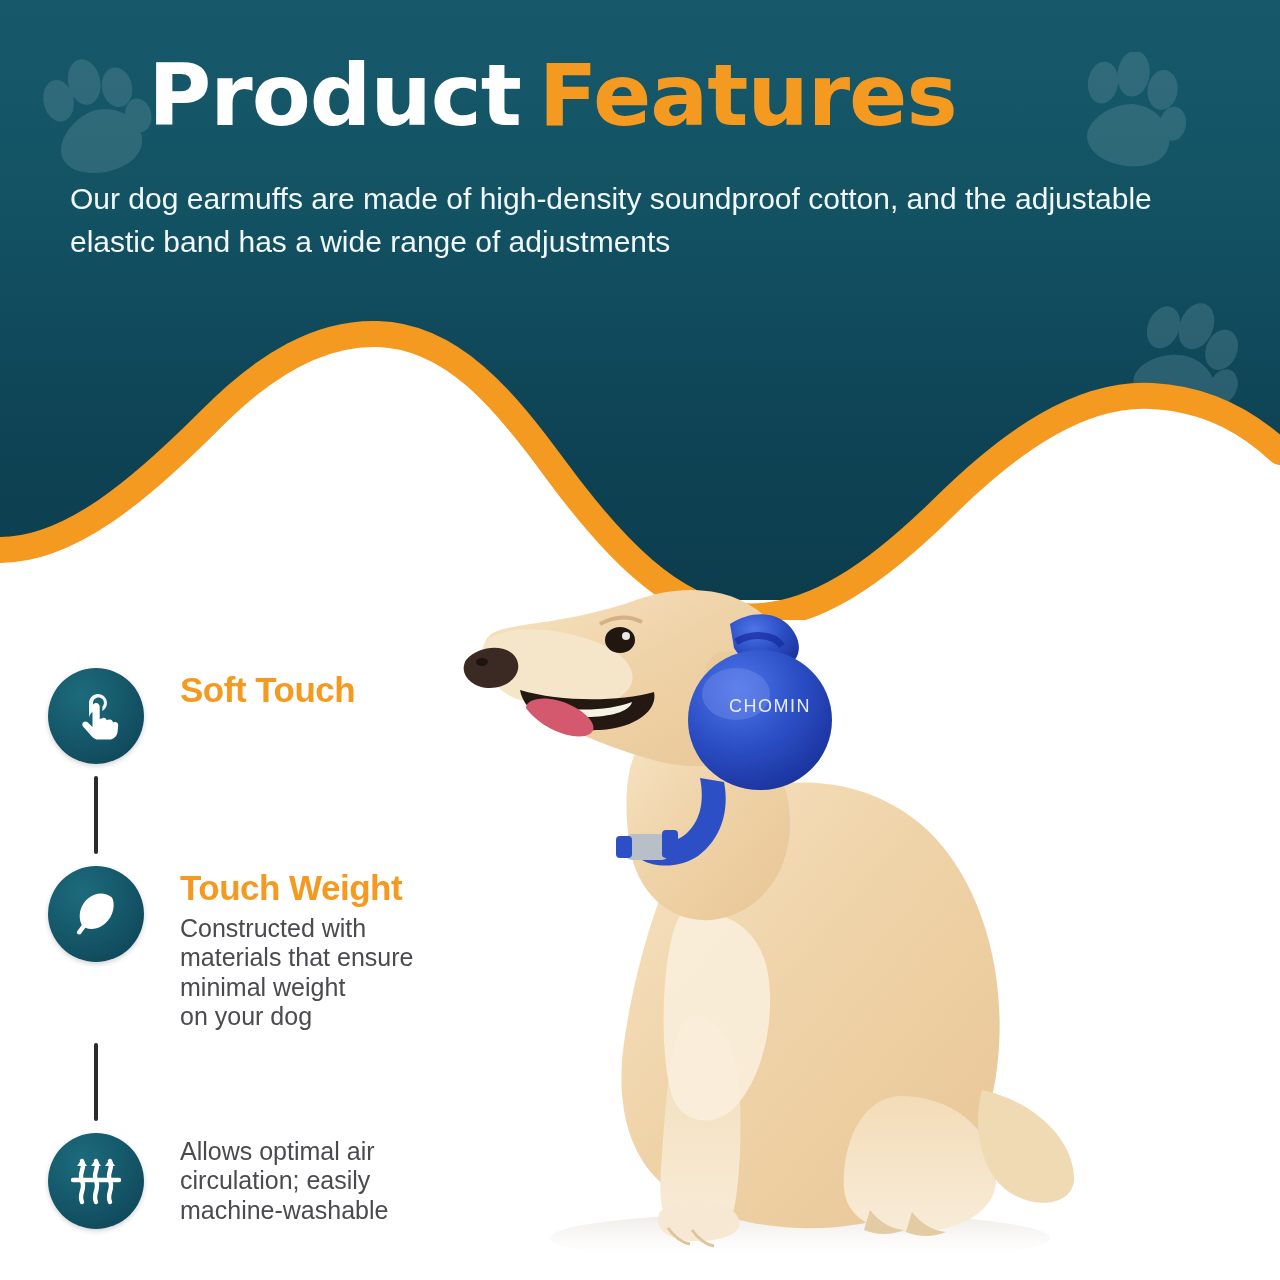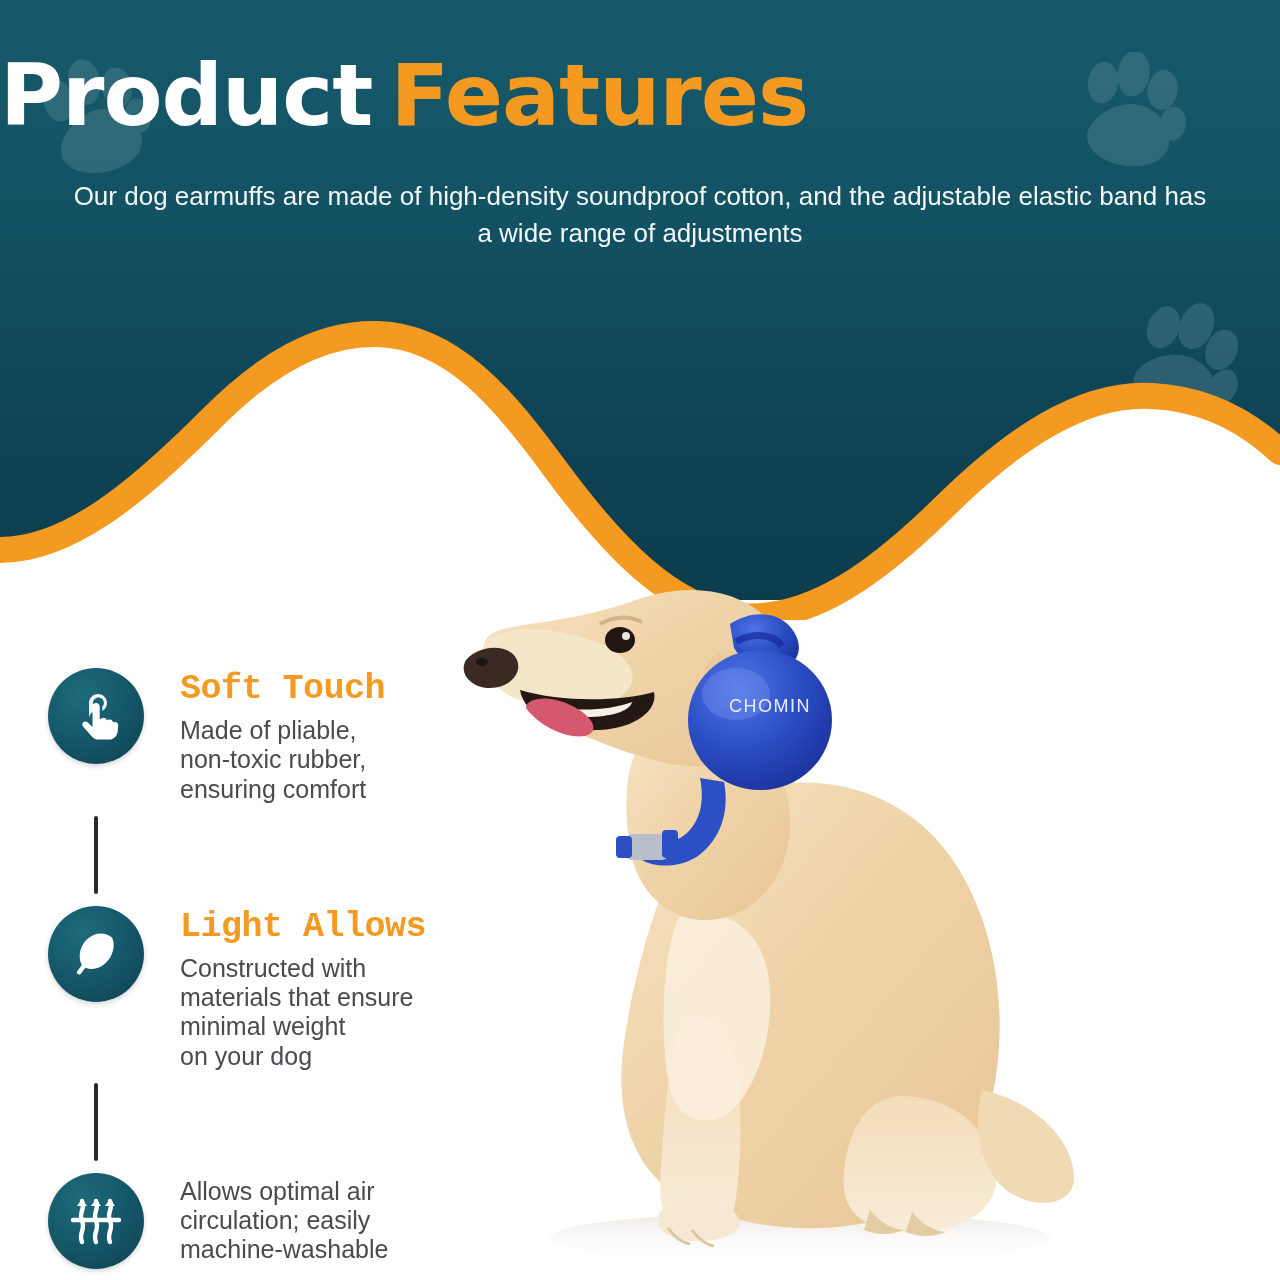--- a/index.html
+++ b/index.html
@@ -19,51 +19,51 @@
   
   .paw{position:absolute;opacity:.30;}
   .paw svg{display:block;}
 
   
   .wave{position:absolute;left:0;top:300px;width:1280px;height:320px;}
   .wave svg{display:block;width:1280px;height:320px;}
 
   
   .title{
-    position:absolute;left:0;top:52px;width:1105px;
+    position:absolute;left:0;top:52px;width:1105px;text-align:center;
     font-family:"DejaVu Sans", sans-serif;
     font-size:86px;font-weight:bold;line-height:1;letter-spacing:-1px;
     white-space:nowrap;
   }
   .title .w1{color:#ffffff;}
   .title .w2{color:#f59a20;margin-left:18px;}
   .subtitle{
     position:absolute;left:50%;transform:translateX(-50%);top:178px;
-    width:1140px;text-align:center;color:#f2f7f8;
-    font-size:26px;line-height:1.42;font-weight:300;
+    width:1140px;color:#f2f7f8;
+    font-size:30px;line-height:1.42;font-weight:300;
     font-family:"Liberation Sans", sans-serif;
   }
 
   
   .dog-wrap{position:absolute;left:430px;top:496px;width:760px;height:800px;}
   .dog-wrap svg{display:block;width:100%;height:100%;}
 
   
   .features{position:absolute;left:48px;top:668px;width:470px;}
   .feature{position:relative;display:flex;align-items:flex-start;}
   .feat-icon{
     flex:0 0 auto;width:96px;height:96px;border-radius:50%;
     background:radial-gradient(circle at 35% 28%,#1d6b7c 0%,#15596b 45%,#0d4052 100%);
     display:flex;align-items:center;justify-content:center;
     box-shadow:0 2px 5px rgba(0,0,0,.18);
   }
   .feat-icon svg{display:block;}
   .feat-body{padding-left:36px;padding-top:4px;}
   .feat-title{
-    font-family:Liberation Mono, monospace;
+    font-family:Liberation Sans, sans-serif;
     font-size:35px;font-weight:bold;color:#f59a20;line-height:1;
     margin:0 0 9px 0;letter-spacing:-.5px;white-space:nowrap;
   }
   .feat-desc{
     font-size:25px;line-height:1.17;color:#4a4a4f;font-weight:300;
     font-family:"Liberation Sans", sans-serif;white-space:pre-line;margin:0;
   }
   .connector{width:4px;background:#2b2b2b;margin:12px 0 12px 46px;border-radius:2px;}
   .c1{height:78px;}
   .c2{height:78px;}
@@ -203,43 +203,40 @@
       <div class="feat-icon">
         <svg width="50" height="54" viewBox="0 0 50 54">
           <g fill="#ffffff">
             <path d="M18 14c0-5 4-9 9-9s9 4 9 9c0 3.4-1.9 6.4-4.7 7.9v-4.1c1-1 1.6-2.3 1.6-3.8 0-3-2.4-5.4-5.4-5.4S22 11 22 14c0 1.5.6 2.8 1.6 3.8V22c-3.3 1.2-5.6 4.3-5.6 8z" opacity=".95"></path>
             <path d="M21.5 17.5c0-2 1.6-3.6 3.6-3.6s3.6 1.6 3.6 3.6v12.6l3.2-1.1c1.5-.5 3.1.3 3.6 1.8l.1.3 2.8-.6c1.6-.3 3.1.7 3.4 2.3l.1.4 2.1-.2c1.7-.1 3.1 1.2 3.2 2.9v.6l-.6 6.2c-.4 4.4-4.1 7.8-8.5 7.8H27.4c-2.5 0-4.9-1.1-6.5-3.1L12 37.6c-1.1-1.4-.9-3.4.5-4.5 1.2-1 3-.9 4.1.2l4.9 4.7z"></path>
           </g>
         </svg>
       </div>
       <div class="feat-body">
         <p class="feat-title">Soft Touch</p>
-        <p class="feat-desc">Made of pliable,
-non-toxic rubber,
-ensuring comfort</p>
       </div>
     </div>
 
     <div class="connector c1"></div>
 
     <div class="feature">
       <div class="feat-icon">
         <svg width="54" height="54" viewBox="0 0 54 54">
           <g fill="#ffffff">
             <path d="M37.6 7.5c-9.4-3.5-21.3 2.6-25.4 13.6-2.3 6.1-1.8 12.3.6 16.9L8.4 44c-.8 1-.6 2.4.4 3.1 1 .8 2.4.6 3.1-.4l4.5-6c4.6 2 10.6 1.6 16-1.5 10-5.7 14.6-18.5 11.2-27.5-.8-2.2-3.6-3.2-6-4.2z"></path>
           </g>
           <g stroke="#ffffff" stroke-width="1.2" opacity=".55" fill="none">
             <path d="M17 39 C22 28 29 18 39 10"></path>
             <path d="M20 34 q5 -4 9 -10"></path>
             <path d="M24 28 q6 -5 10 -11"></path>
           </g>
         </svg>
       </div>
       <div class="feat-body">
-        <p class="feat-title">Light Allows</p>
+        <p class="feat-title">Touch Weight</p>
         <p class="feat-desc">Constructed with
 materials that ensure
 minimal weight
 on your dog</p>
       </div>
     </div>
 
     <div class="connector c2"></div>
 
     <div class="feature">

